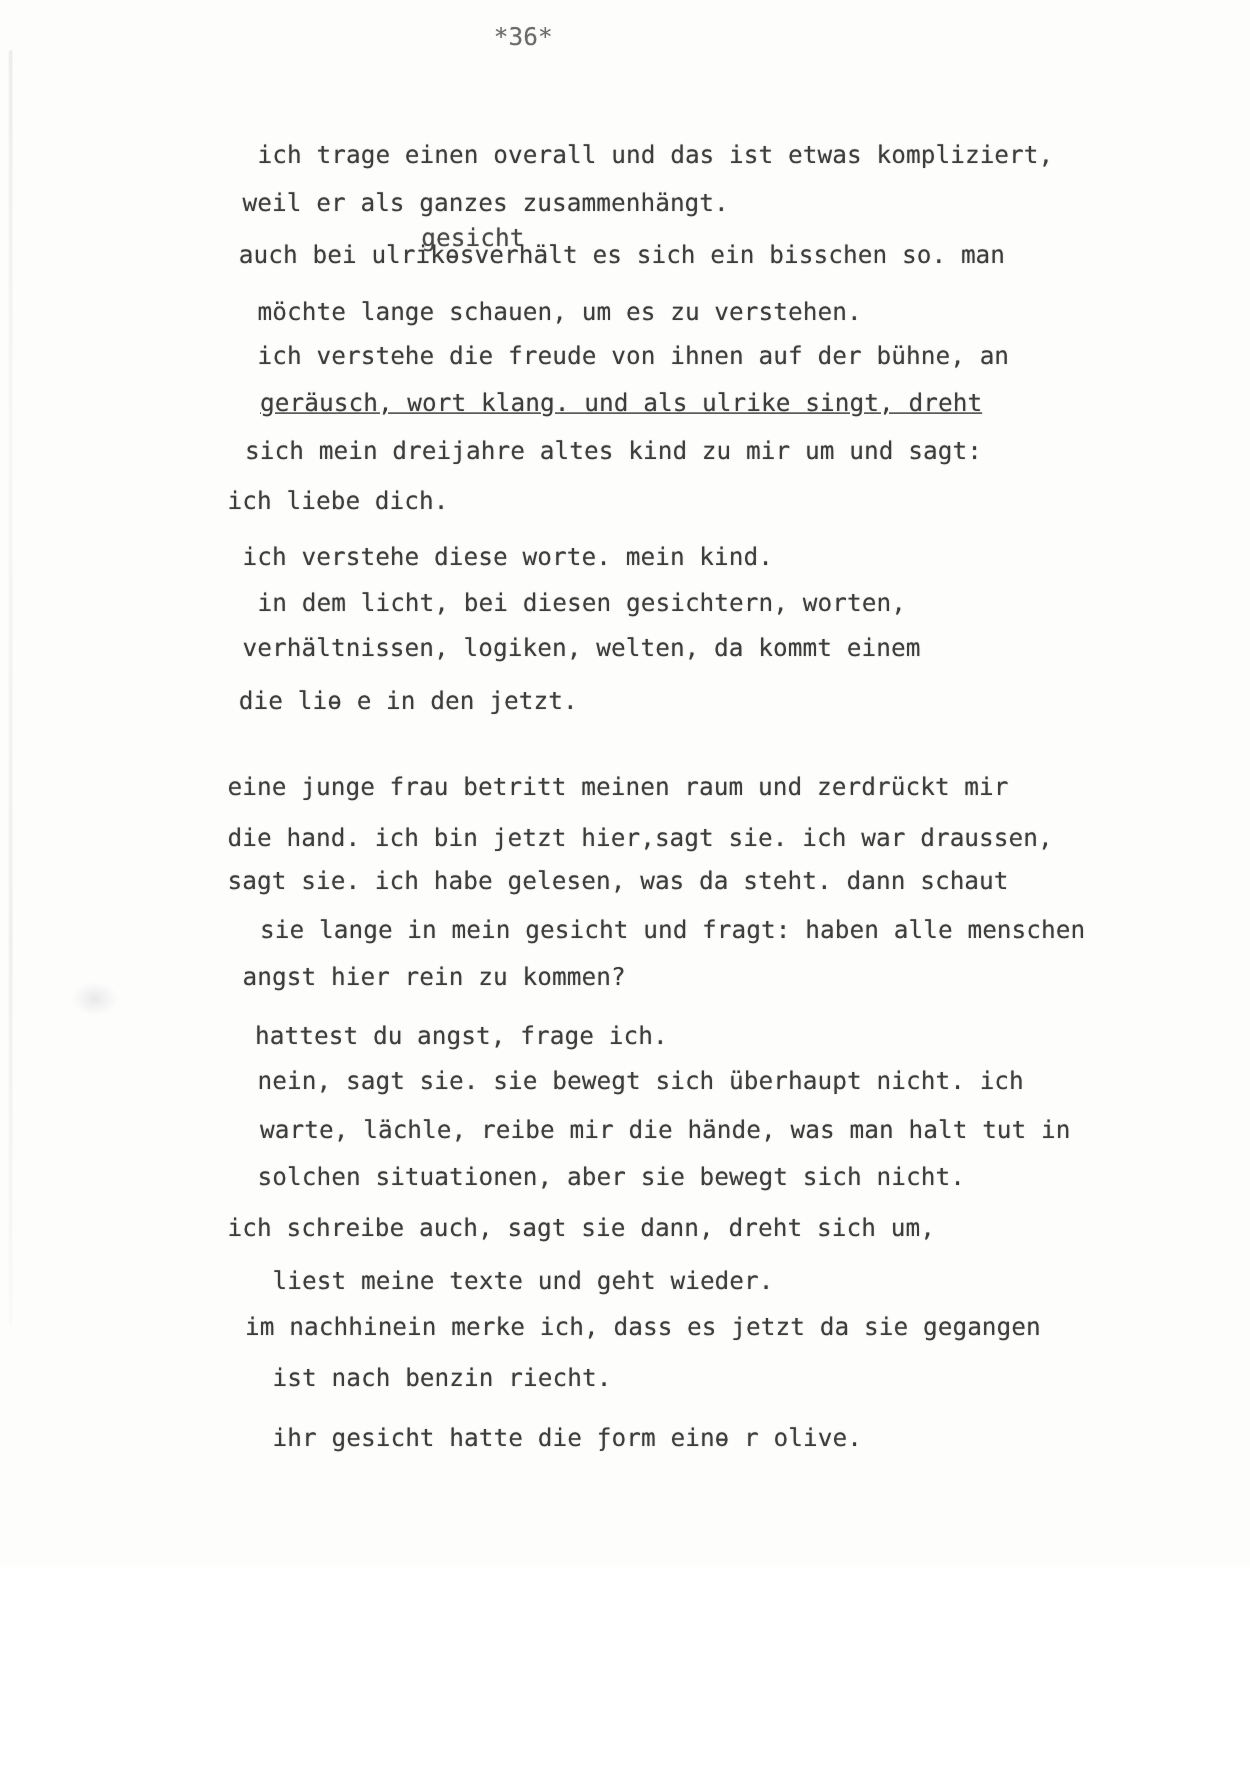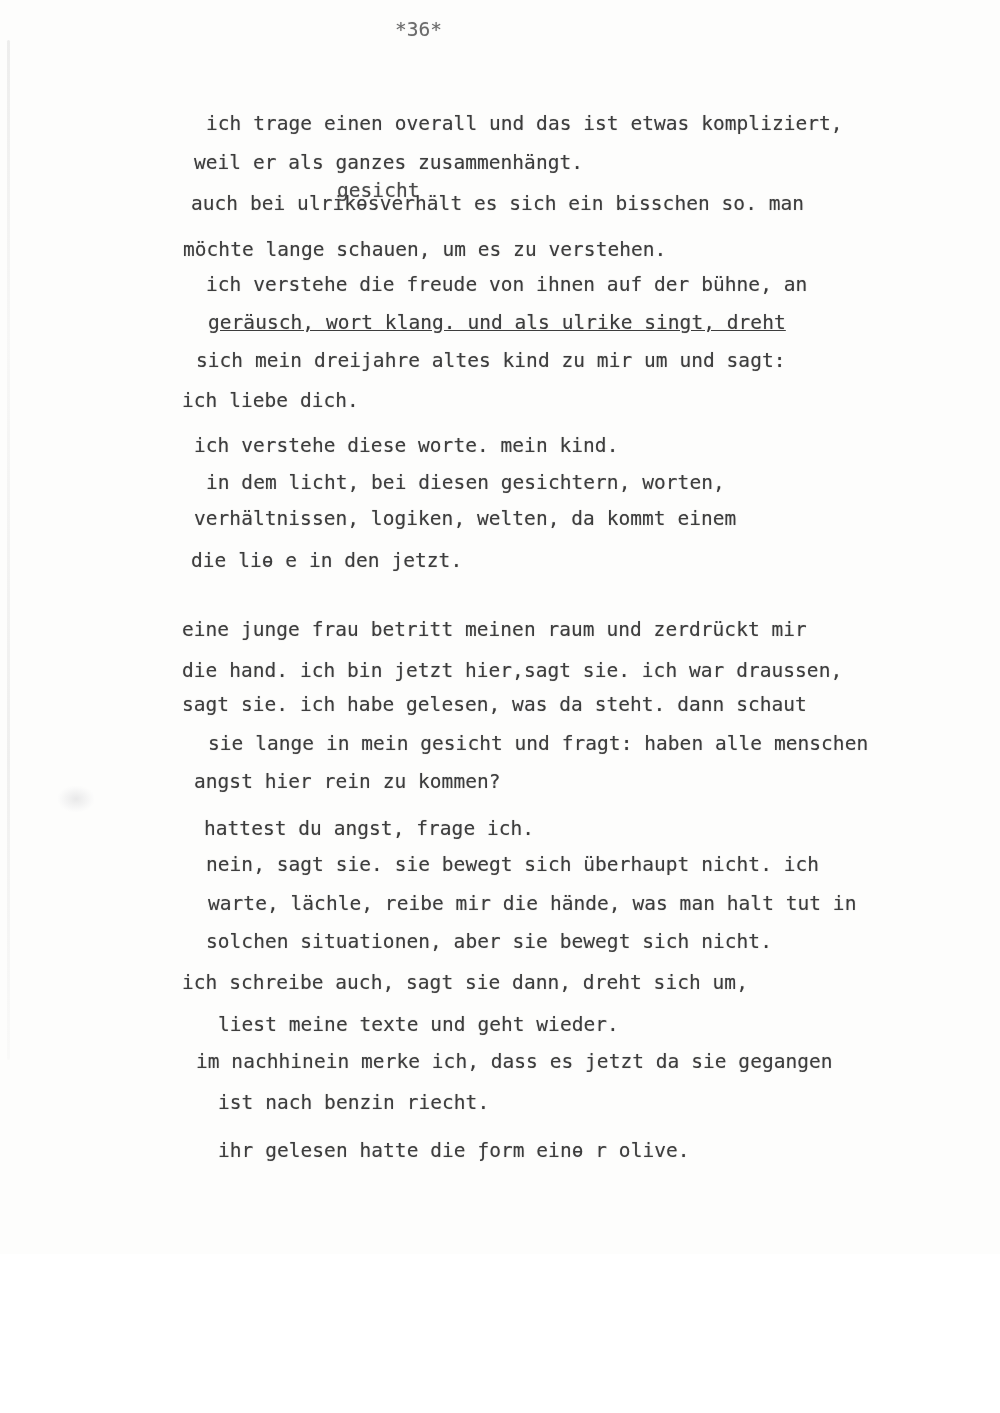--- a/index.html
+++ b/index.html
@@ -65,21 +65,21 @@
   <div class="smudge"></div>
 
   <div class="tl light" style="left:395px; top:20px;">*36*</div>
 
   <div class="tl" style="left:206px; top:114px;">ich trage einen overall und das ist etwas kompliziert,</div>
   <div class="tl" style="left:194px; top:153px;">weil er als ganzes zusammenhängt.</div>
 
   <div class="tl insert" style="left:337px; top:181px;">gesicht</div>
 
   <div class="tl" style="left:191px; top:194px;">auch bei ulrikɵsverhält es sich ein bisschen so. man</div>
-  <div class="tl" style="left:183px; top:240px;text-align:center;">möchte lange schauen, um es zu verstehen.</div>
+  <div class="tl" style="left:206px; top:240px;text-align:center;">möchte lange schauen, um es zu verstehen.</div>
   <div class="tl" style="left:206px; top:275px;text-align:center;">ich verstehe die freude von ihnen auf der bühne, an</div>
   <div class="tl" style="left:208px; top:313px;text-decoration:underline;">geräusch, wort klang. und als ulrike singt, dreht</div>
   <div class="tl" style="left:196px; top:351px;">sich mein dreijahre altes kind zu mir um und sagt:</div>
   <div class="tl" style="left:182px; top:391px;">ich liebe dich.</div>
   <div class="tl" style="left:194px; top:436px;">ich verstehe diese worte. mein kind.</div>
   <div class="tl" style="left:206px; top:473px;">in dem licht, bei diesen gesichtern, worten,</div>
   <div class="tl" style="left:194px; top:509px;">verhältnissen, logiken, welten, da kommt einem</div>
   <div class="tl" style="left:191px; top:551px;">die liɵ e in den jetzt.</div>
 
   <div class="tl" style="left:182px; top:620px;">eine junge frau betritt meinen raum und zerdrückt mir</div>
@@ -89,15 +89,15 @@
   <div class="tl" style="left:194px; top:772px;">angst hier rein zu kommen?</div>
   <div class="tl" style="left:204px; top:819px;">hattest du angst, frage ich.</div>
   <div class="tl" style="left:206px; top:855px;">nein, sagt sie. sie bewegt sich überhaupt nicht. ich</div>
   <div class="tl" style="left:208px; top:894px;">warte, lächle, reibe mir die hände, was man halt tut in</div>
   <div class="tl" style="left:206px; top:932px;">solchen situationen, aber sie bewegt sich nicht.</div>
   <div class="tl" style="left:182px; top:973px;">ich schreibe auch, sagt sie dann, dreht sich um,</div>
   <div class="tl" style="left:218px; top:1015px;">liest meine texte und geht wieder.</div>
   <div class="tl" style="left:196px; top:1052px;">im nachhinein merke ich, dass es jetzt da sie gegangen</div>
   <div class="tl" style="left:218px; top:1093px;">ist nach benzin riecht.</div>
 
-  <div class="tl" style="left:218px; top:1141px;">ihr gelesen hatte die ƒorm einɵ r olive.</div>
+  <div class="tl" style="left:218px; top:1141px;">ihr gesicht hatte die ƒorm einɵ r olive.</div>
 
 </div>
 
 </body></html>

